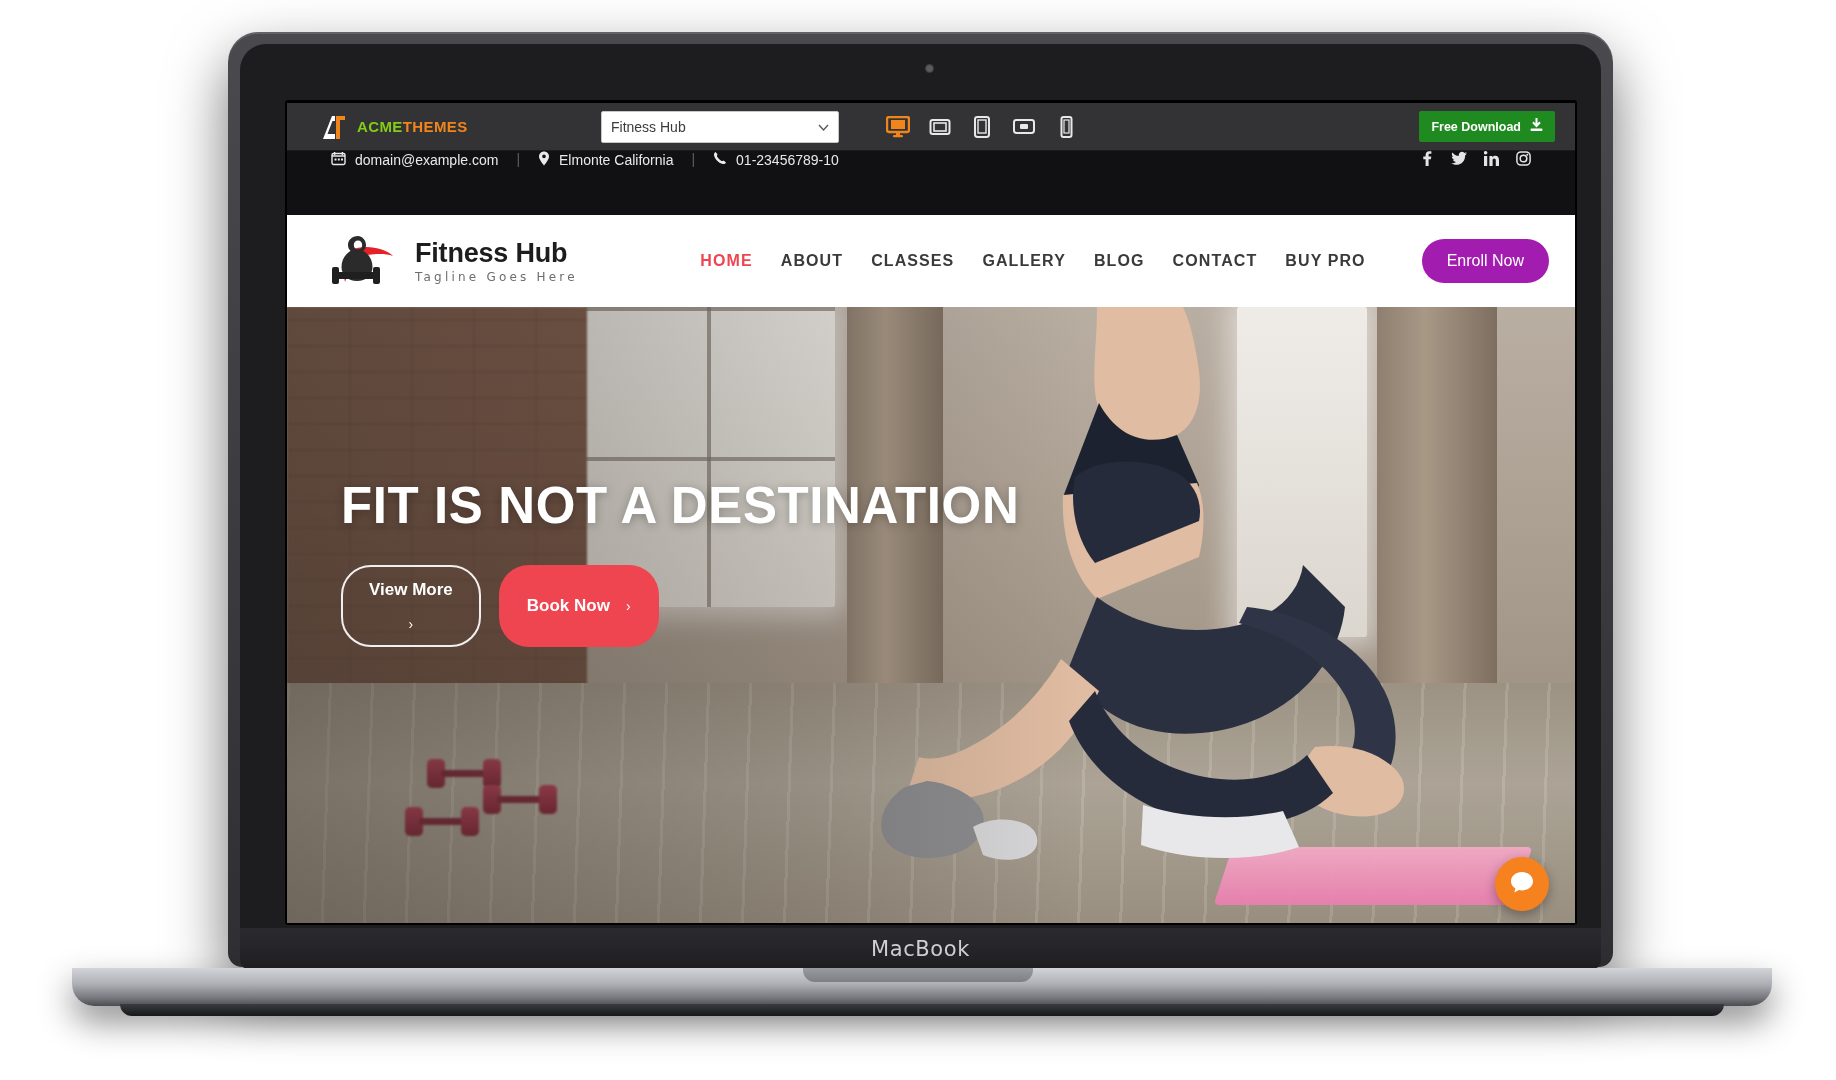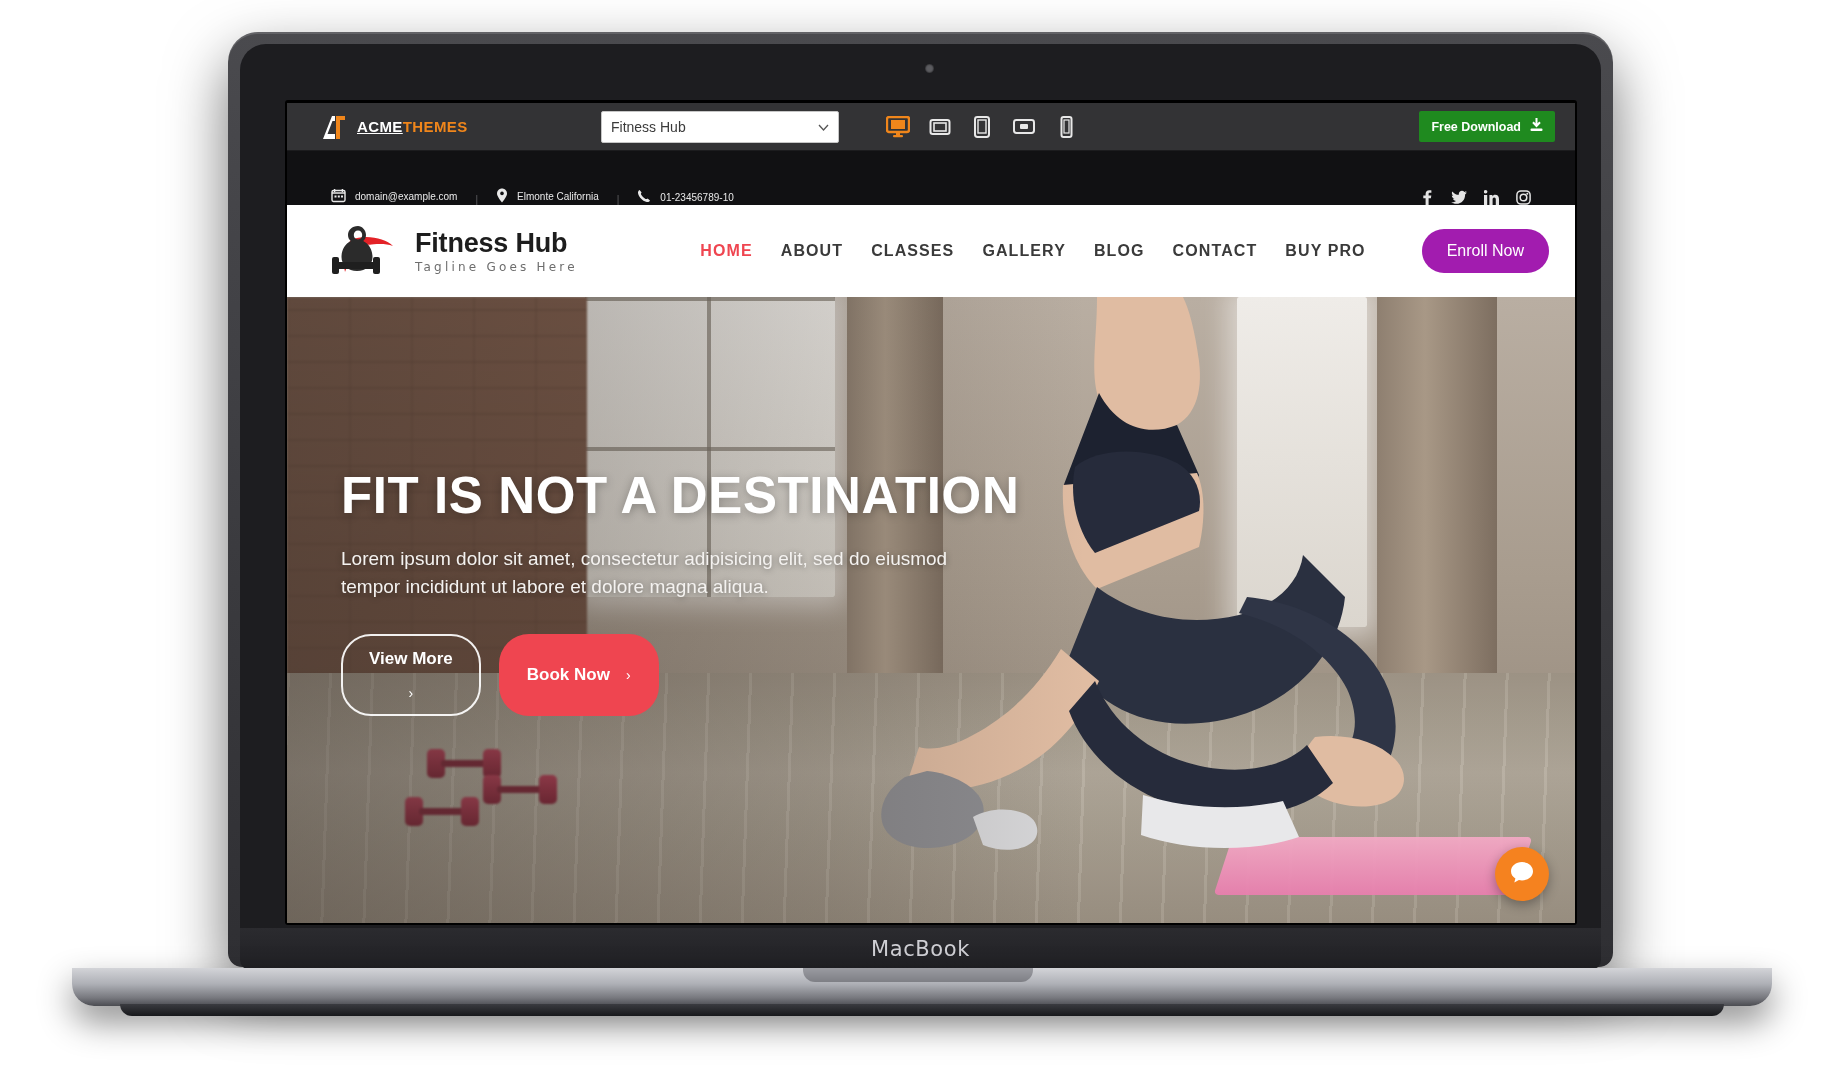--- a/index.html
+++ b/index.html
@@ -74,21 +74,21 @@
 
   
   .tb {
     position: relative; height: 48px; background: #333335;
     display: flex; align-items: center; padding: 0 14px;
     border-bottom: 1px solid #1c1c1e;
   }
   .tb-logo { display: flex; align-items: center; gap: 8px; width: 300px; padding-left: 18px;}
   .tb-logo-mark { width: 30px; height: 30px; position: relative; flex: none; }
   .tb-logo-text { font-size: 15px; font-weight: bold; letter-spacing: .4px; }
-  .tb-logo-text .w { color: #ffffff; text-decoration: underline; }
+  .tb-logo-text .w { color: #84cc16; }
   .tb-logo-text .o { color: #f0861b; }
 
   .tb-select {
     width: 238px; height: 32px; background: #fff; border: 1px solid #c6c6c6;
     border-radius: 2px; display: flex; align-items: center; justify-content: space-between;
     padding: 0 9px; font-size: 14px; color: #3b3b3b;
   }
   .tb-select .chev { font-size: 11px; color: #555; }
 
   .tb-devices { display: flex; align-items: center; gap: 16px; margin-left: 46px; }
@@ -97,22 +97,22 @@
 
   .tb-spacer { flex: 1; }
   .dl-btn {
     background: #1f8a1f; color: #fff; font-size: 12.5px; font-weight: bold;
     padding: 7px 12px; border-radius: 2px; display: flex; align-items: center; gap: 9px;
     margin-right: 6px;
   }
 
   
   .infobar {
-    height: 54px; background: #111113; display: flex; align-items: flex-end;
-    padding: 0 22px 0 44px; color: #e9e9e9; font-size: 10px;
+    height: 64px; background: #111113; display: flex; align-items: flex-start;
+    padding: 0 22px 0 44px; color: #e9e9e9; font-size: 14px;
   }
   .info-item { display: flex; align-items: center; gap: 9px; }
   .info-sep { color: #5e5e62; margin: 0 18px; }
   .socials { margin-left: auto; display: flex; align-items: center; gap: 17px; padding-right: 22px; }
   .socials span { color: #e4e4e4; display:flex; }
 
   
   .siteheader {
     height: 92px; background: #ffffff; display: flex; align-items: center;
     padding: 0 26px 0 44px; position: relative;
@@ -439,21 +439,20 @@
               <path d="M248 384 C266 428 306 460 358 470 C402 478 440 468 460 448 L486 486 C456 516 400 526 346 514 C286 500 240 462 222 414 Z" fill="#262b3b"></path>
               <path d="M296 498 C340 512 392 514 436 504 L452 540 C404 556 340 554 294 538 Z" fill="#e8e8ea"></path>
             </g>
           </svg>
         </div>
       </div>
       <div class="hero-overlay"></div>
 
       <div class="hero-content">
         <div class="hero-title">FIT IS NOT A DESTINATION</div>
-        <div class="hero-sub">Lorem ipsum dolor sit amet, consectetur adipisicing elit, sed do eiusmod tempor incididunt ut labore et dolore magna aliqua.</div>
         <div class="hero-btns">
           <button class="btn-outline">
             <span>View More</span>
             <span class="chevr">›</span>
           </button>
           <button class="btn-solid">
             <span>Book Now</span>
             <span class="chevr">›</span>
           </button>
         </div>

